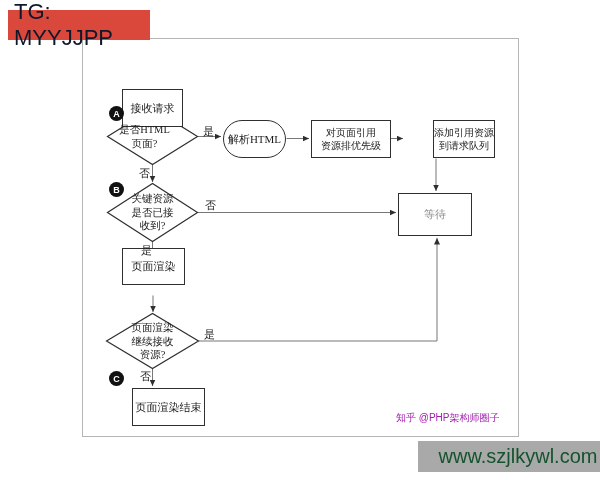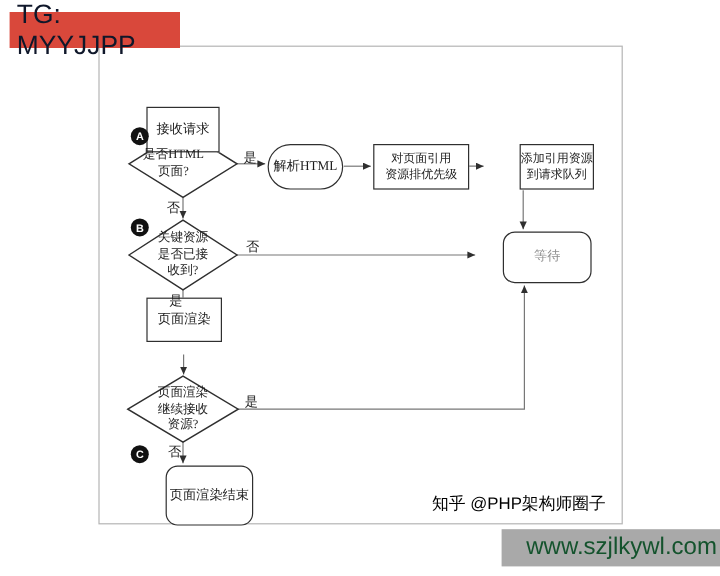--- a/index.html
+++ b/index.html
@@ -14,21 +14,21 @@
   }
   svg.overlay { position:absolute; left:0; top:0; z-index:1; pointer-events:none; }
   .node {
     position:absolute; box-sizing:border-box; z-index:2;
     border:1px solid #2f2f2f; background:#ffffff;
     display:flex; align-items:center; justify-content:center;
     text-align:center; font-size:11px; color:#1c1c1c;
     white-space:pre-line; line-height:1.3;
   }
   .node.small { font-size:10px; }
-  .node.rounded { border-radius:10px; border-width:1.5px;margin-left:21px; }
+  .node.rounded { border-radius:0; border-width:1.5px; }
   .node.wait-node { color:#8f8f8f; }
   .dtext {
     position:absolute; z-index:2; display:flex; align-items:center; justify-content:center;
     text-align:center; font-size:10.5px; color:#1c1c1c;
     white-space:pre-line; line-height:1.3; pointer-events:none;
   }
   .edge-label { position:absolute; z-index:2; font-size:11px; color:#222222; }
   .marker-circle {
     position:absolute; z-index:3; width:15px; height:15px; border-radius:50%;
     background:#111111; color:#ffffff;
@@ -41,22 +41,22 @@
     font-family:"Liberation Sans", sans-serif; font-size:22px;
     display:flex; align-items:center; padding-left:6px; box-sizing:border-box;
   }
   .site-banner {
     position:absolute; left:418px; top:441px; width:200px; height:31px; z-index:10;
     background:#a9a9a9; color:#14532d;
     font-family:"Liberation Sans", sans-serif; font-size:20px;
     display:flex; align-items:center; justify-content:center;
   }
   .watermark {
-    position:absolute; left:360px; top:411px; z-index:2;
-    font-family:"Liberation Sans", sans-serif; font-size:14px; color:#000000;
+    position:absolute; left:396px; top:411px; z-index:2;
+    font-family:"Liberation Sans", sans-serif; font-size:10px; color:#a21caf;
     white-space:nowrap;
   }
 </style>
 </head>
 <body>
 
 <div class="frame"></div>
 
 <svg class="overlay" width="600" height="480" viewBox="0 0 600 480">
   <defs>
@@ -102,21 +102,21 @@
 <div class="dtext" style="left:108px; top:190px; width:89px; height:45px;text-align:center;">关键资源
 是否已接
 收到?</div>
 
 <div class="node" style="left:122px; top:248px; width:63px; height:37px;">页面渲染</div>
 
 <div class="dtext" style="left:108px; top:319px; width:89px; height:45px;">页面渲染
 继续接收
 资源?</div>
 
-<div class="node rounded" style="left:117px; top:388px; width:73px; height:50px;">页面渲染结束</div>
+<div class="node rounded" style="left:132px; top:388px; width:73px; height:38px;">页面渲染结束</div>
 
 <span class="edge-label" style="left:203px; top:124px;">是</span>
 <span class="edge-label" style="left:139px; top:166px;">否</span>
 <span class="edge-label" style="left:205px; top:198px;">否</span>
 <span class="edge-label" style="left:141px; top:243px;">是</span>
 <span class="edge-label" style="left:204px; top:327px;">是</span>
 <span class="edge-label" style="left:140px; top:369px;">否</span>
 
 <div class="marker-circle" style="left:109px; top:106px;">A</div>
 <div class="marker-circle" style="left:109px; top:182px;">B</div>

